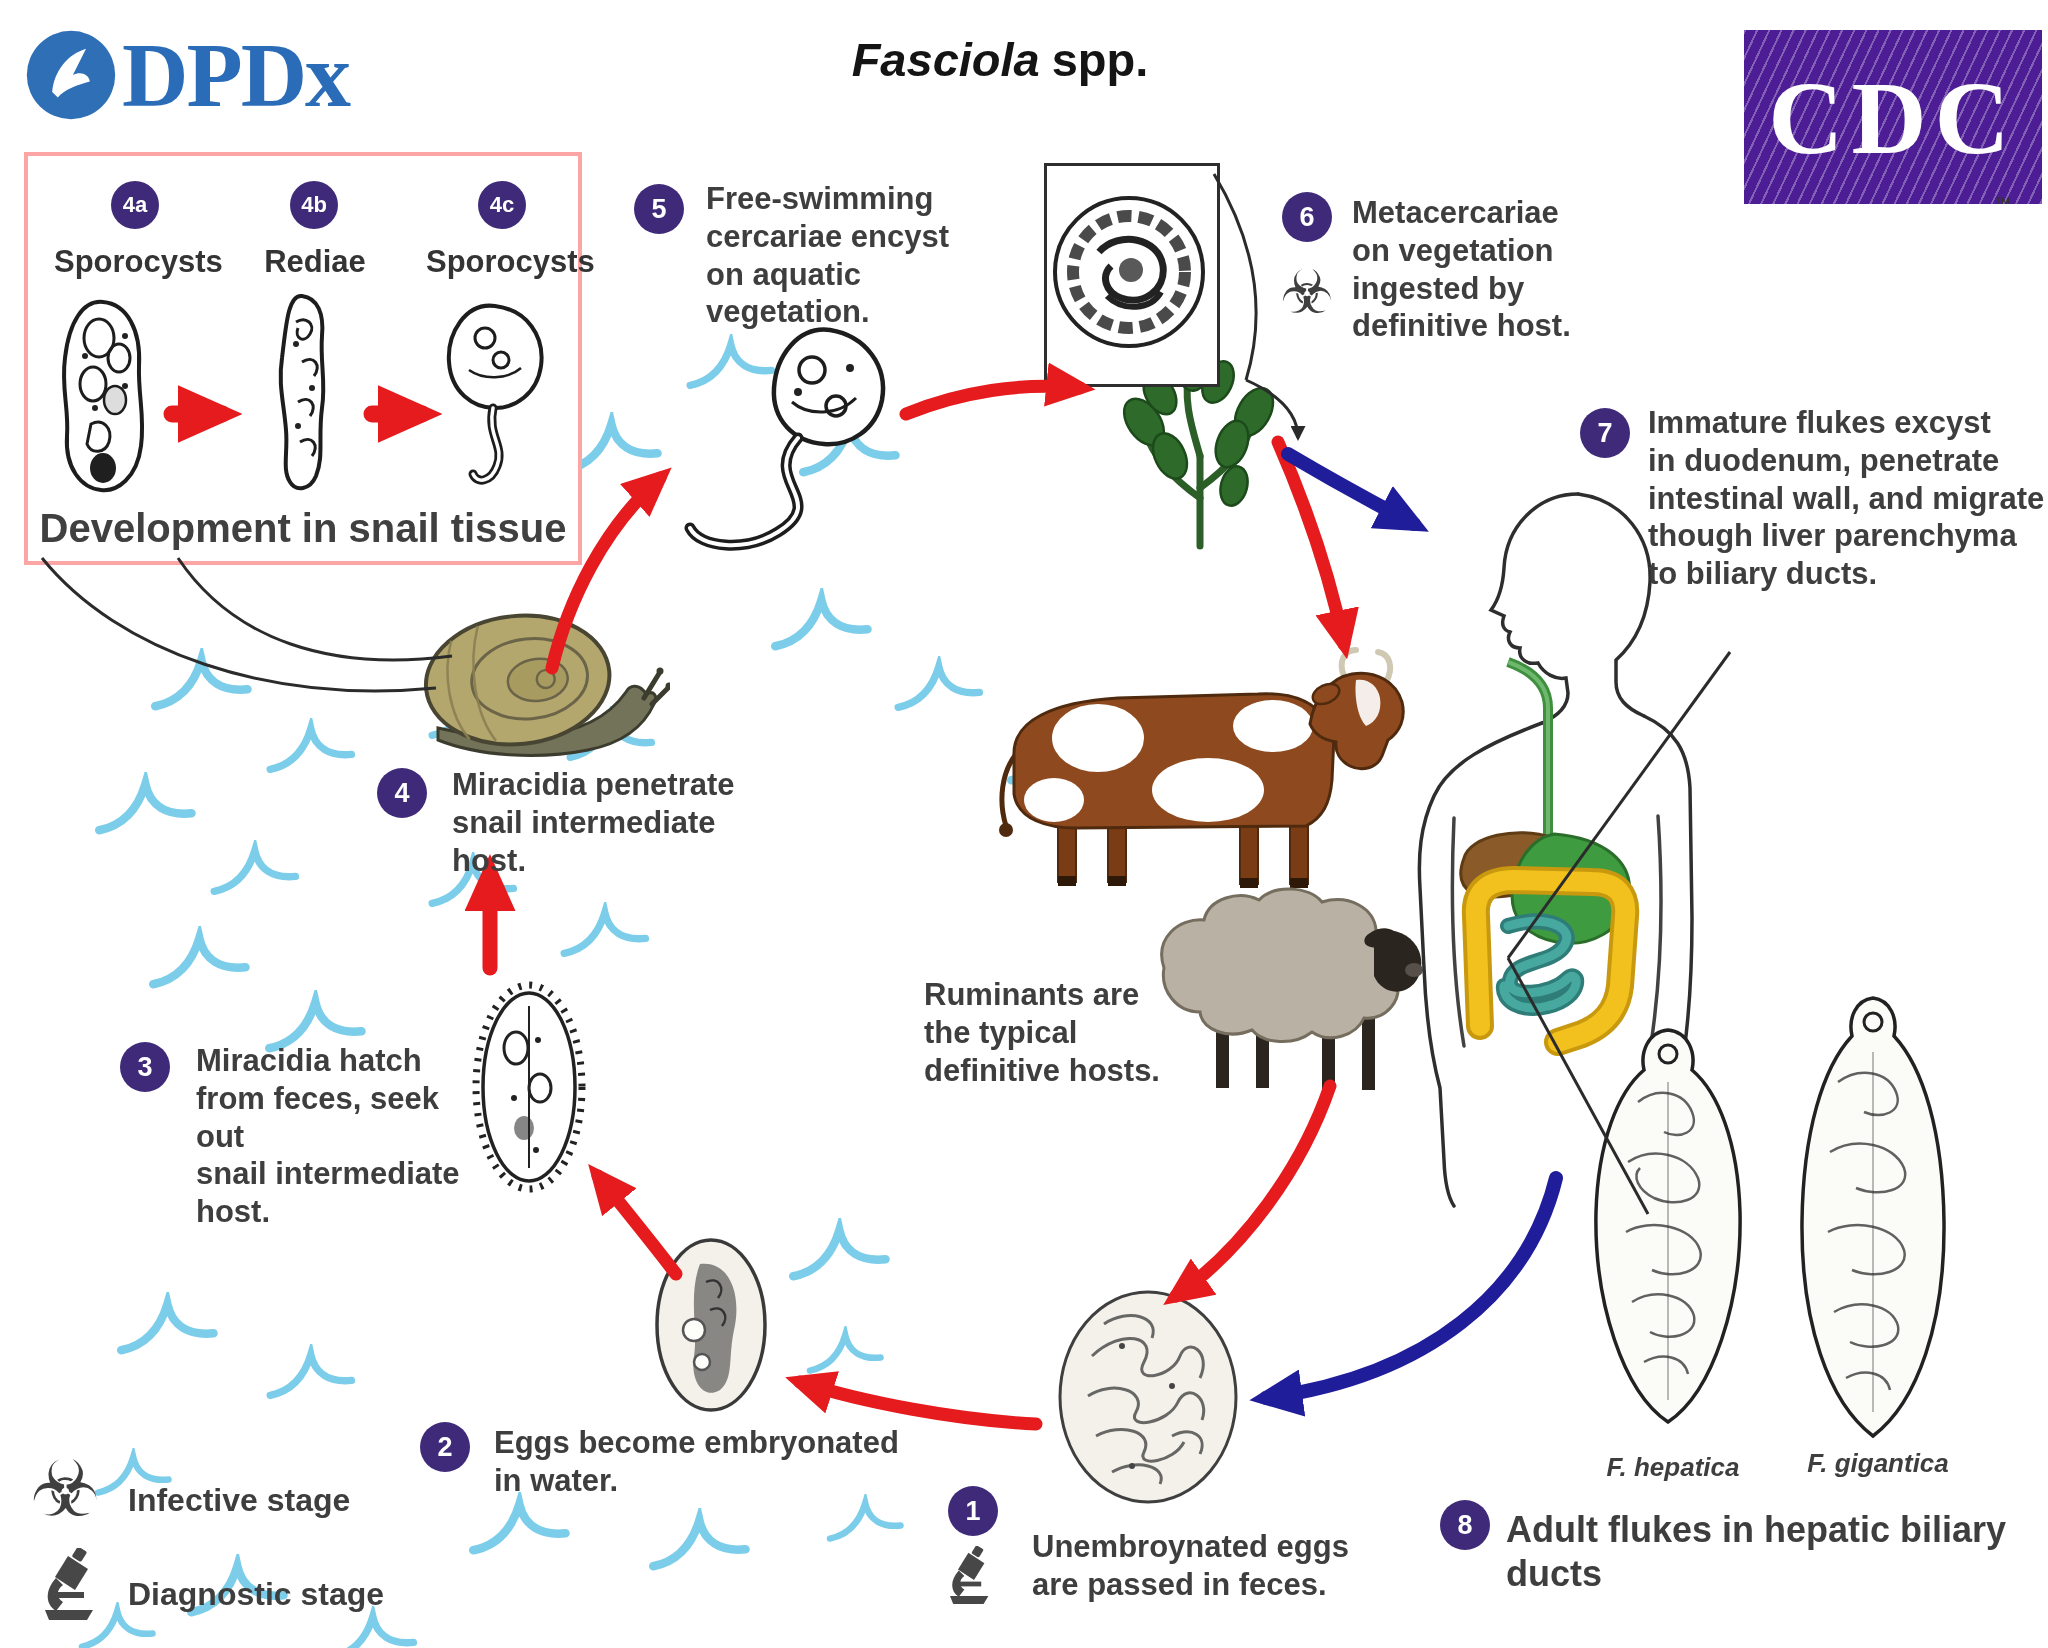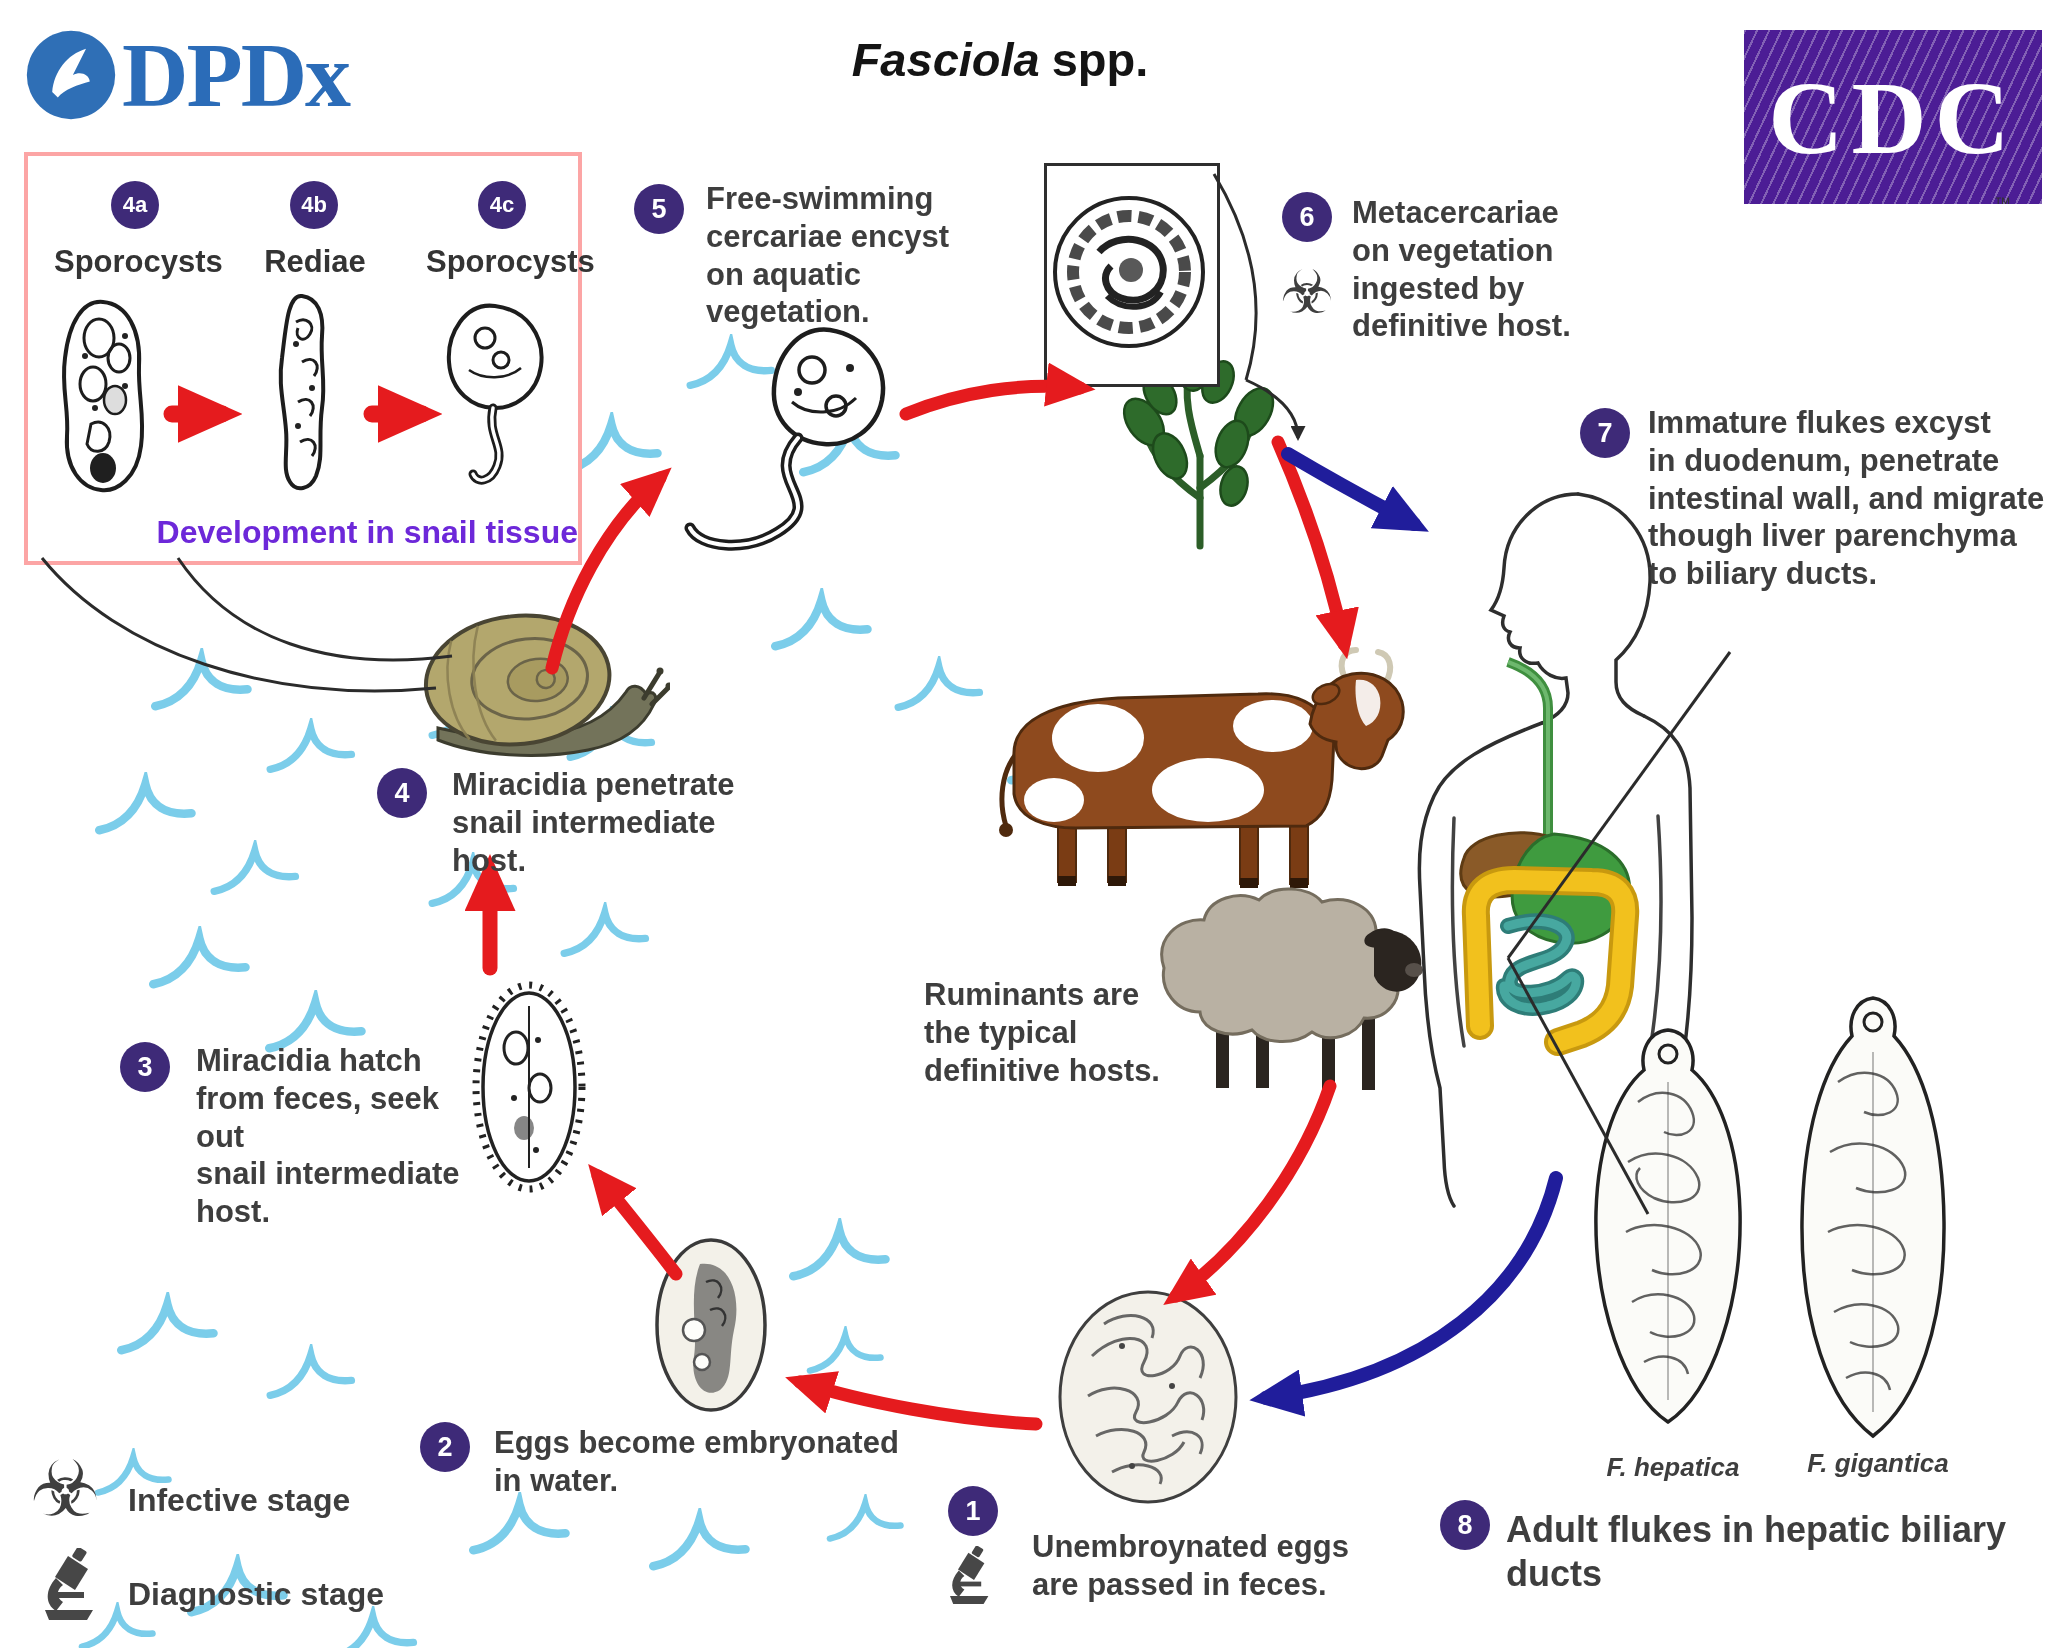--- a/index.html
+++ b/index.html
@@ -6,21 +6,21 @@
   #canvas{position:relative;width:2048px;height:1648px;background:#ffffff;overflow:hidden;
           font-family:"Liberation Sans",sans-serif;color:#3d3d3d;}
   .abs{position:absolute;}
   .t{font-size:31px;font-weight:700;line-height:1.22;color:#3e3e3e;white-space:pre-line;z-index:30;}
   .badge{width:50px;height:50px;border-radius:50%;background:#3e2a78;color:#fff;
          display:flex;align-items:center;justify-content:center;font-size:27px;font-weight:700;z-index:31;}
   .badge-sm{width:48px;height:48px;font-size:22px;}
   .stage-label{font-size:31px;font-weight:700;color:#343434;text-align:center;z-index:31;}
   #snailbox{left:24px;top:152px;width:550px;height:405px;border:4px solid #fca5a5;background:#fff;z-index:15;}
   #snailbox .badge{position:absolute;}
-  #caption{position:absolute;left:0;bottom:10px;width:100%;text-align:right;font-size:32px;font-weight:700;color:#6d28d9;}
+  #caption{position:absolute;left:0;bottom:10px;width:100%;text-align:center;font-size:40px;font-weight:700;color:#404040;}
   #insetbox{left:1044px;top:163px;width:170px;height:218px;border:3px solid #2e2e2e;background:#fff;z-index:15;}
   .wave{z-index:1;}
   .drawing{z-index:10;}
   #overlay{left:0;top:0;z-index:20;pointer-events:none;}
   .biohazard{font-family:"DejaVu Sans",sans-serif;color:#3f3f3f;line-height:1;z-index:30;}
   #dpdx{left:24px;top:28px;display:flex;align-items:center;z-index:30;}
   #dpdx-text{font-family:"Liberation Serif",serif;font-weight:700;font-size:92px;color:#2b6cb8;line-height:1;margin-left:4px;letter-spacing:-2px;}
   #title{left:790px;top:32px;width:420px;text-align:center;font-size:47px;font-weight:700;color:#141414;z-index:30;}
   #title .species{font-style:italic;}
   #title .suffix{margin-left:12px;}

